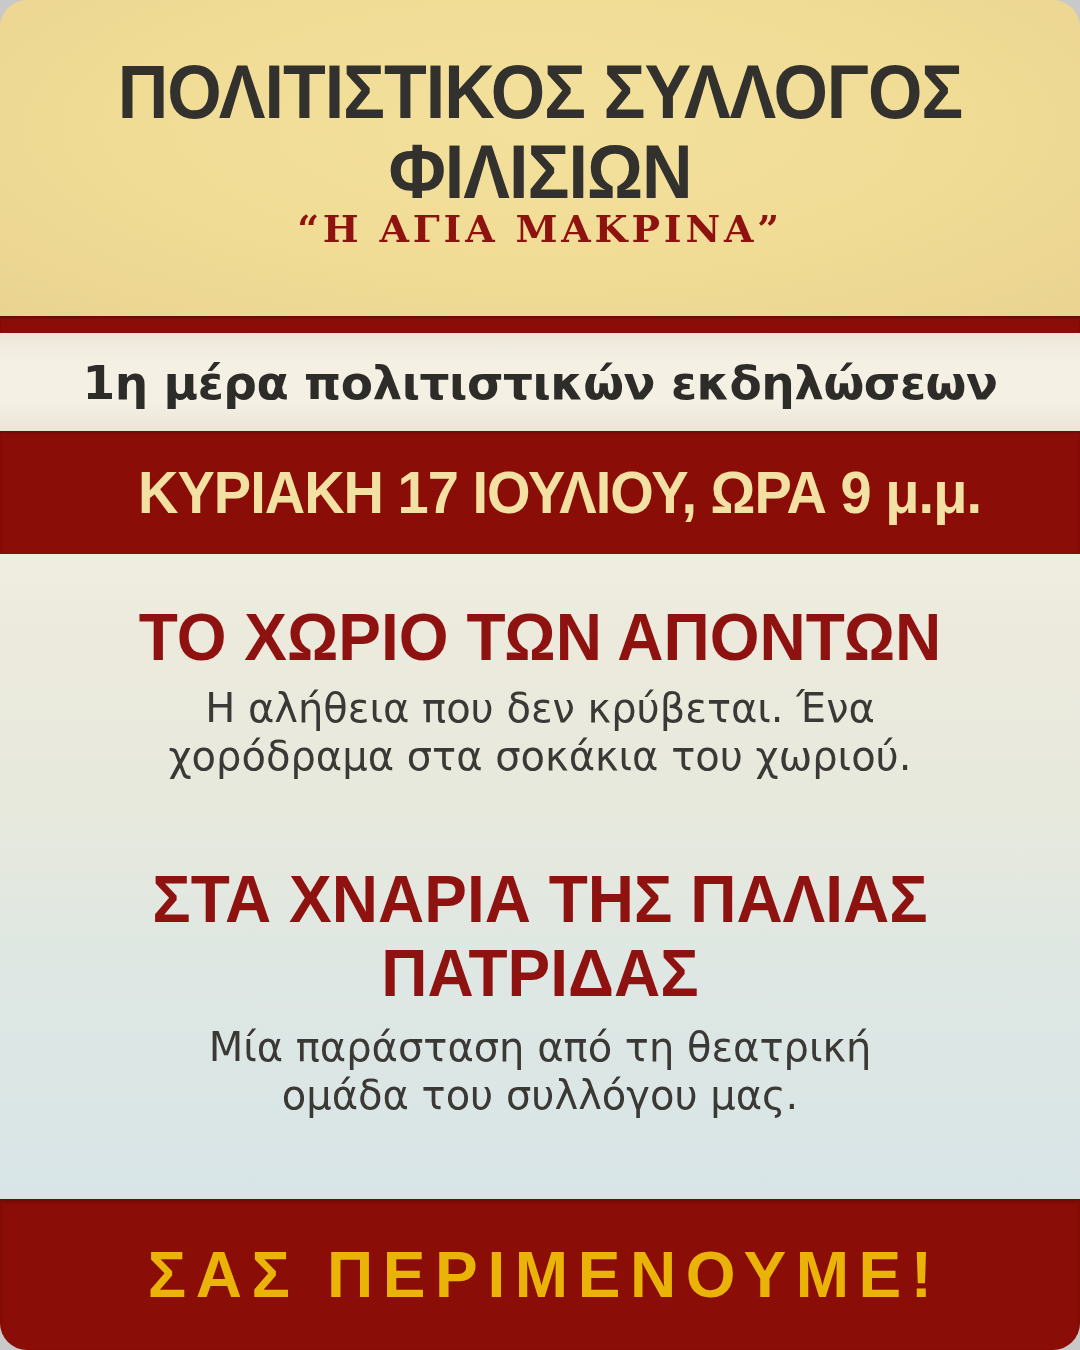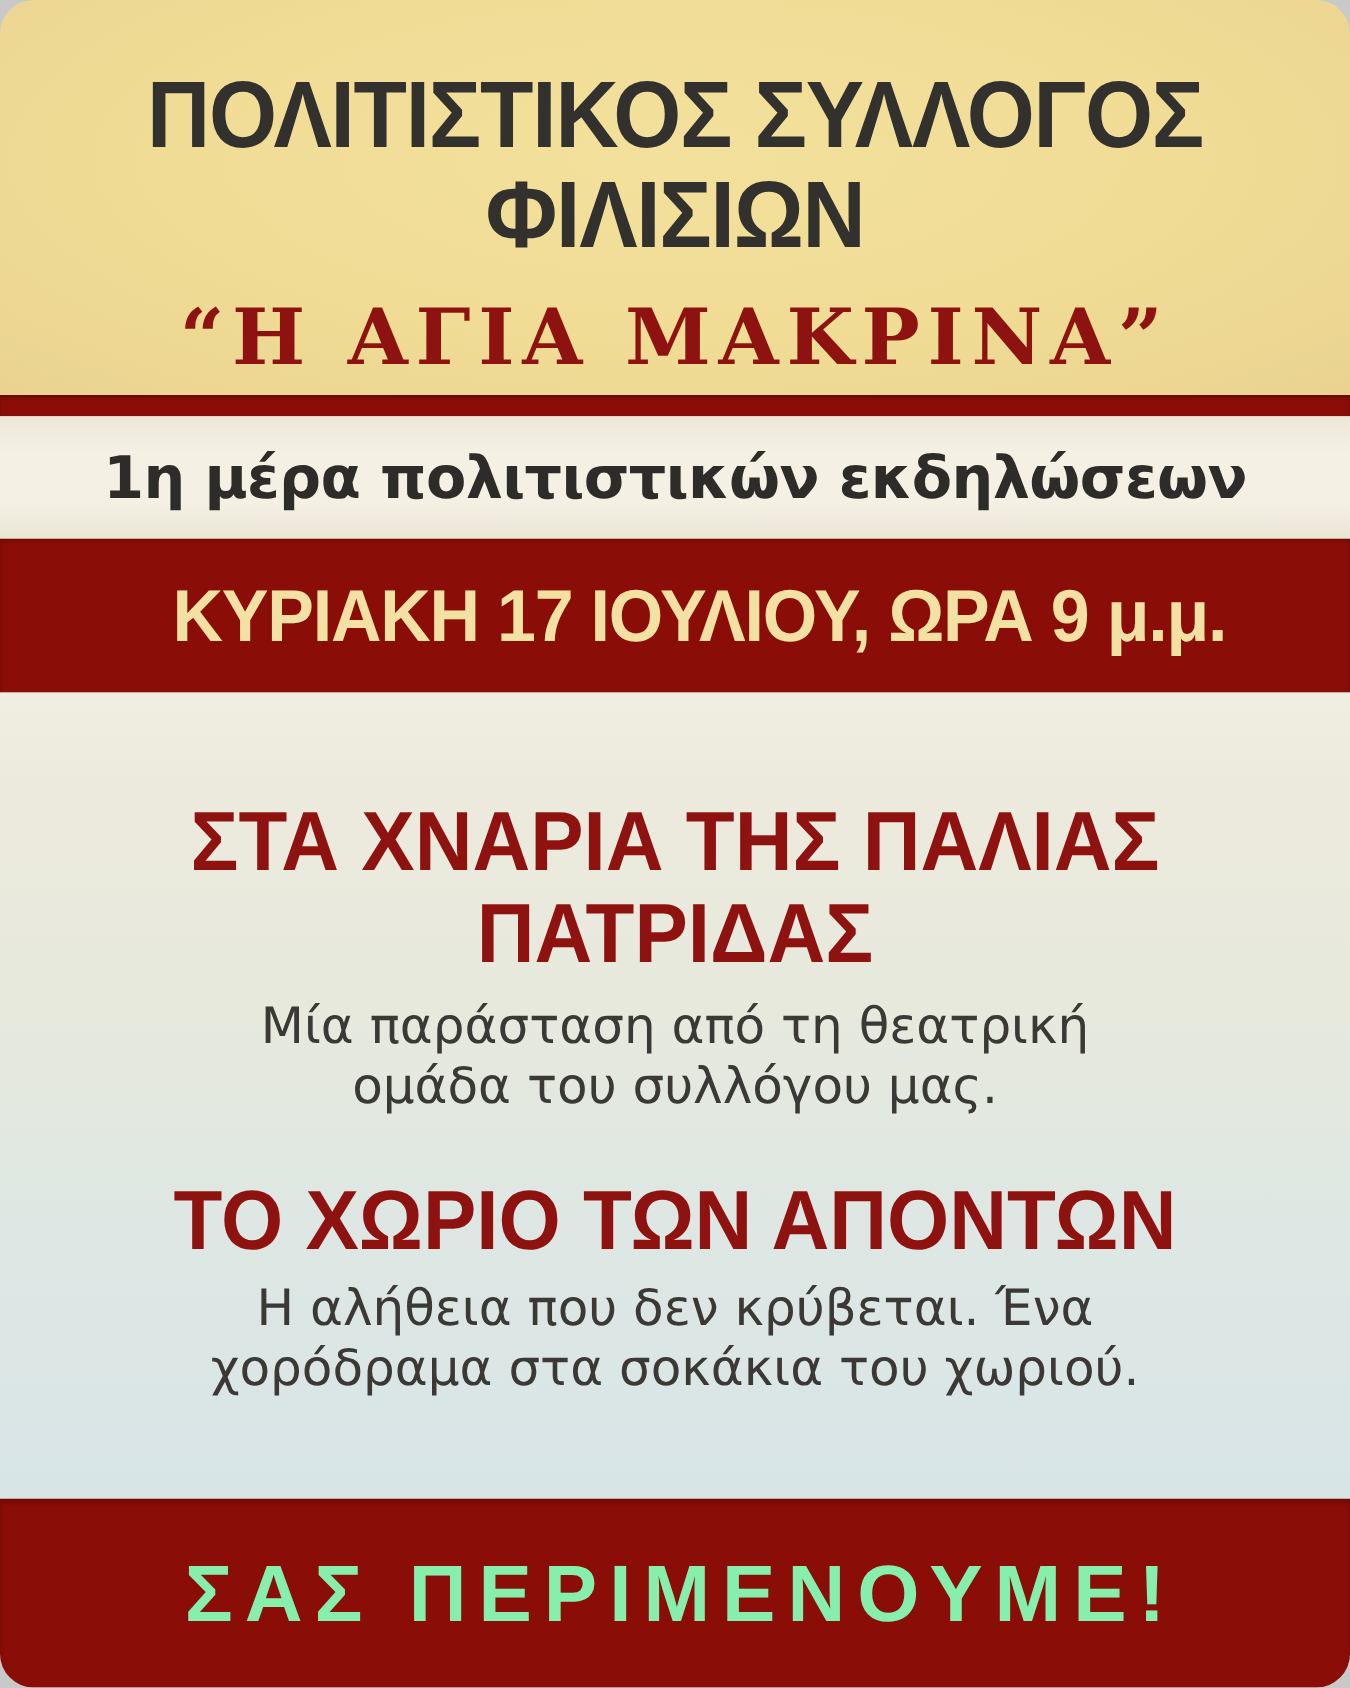--- a/index.html
+++ b/index.html
@@ -32,25 +32,25 @@
     margin: 0;
     color: #33312e;
     font-size: 70px;
     line-height: 1.06;
     font-weight: bold;
     letter-spacing: -1px;
     transform: scaleY(1.08);
     transform-origin: top center;
   }
   .assoc-name {
-    margin-top: 36px;
+    margin-top: 8px;
     color: #8e1310;
     font-family: "DejaVu Serif", serif;
     font-weight: bold;
-    font-size: 62px;
+    font-size: 38px;
     letter-spacing: 0.10em;
     line-height: 1.1;
     white-space: nowrap;
   }
 
   
   .divider {
     height: 17px;
     background: #8b0d07;
     box-shadow: inset 0 2px 2px rgba(0,0,0,0.25);
@@ -128,21 +128,21 @@
   
   .closing {
     height: 151px;
     background: #8b0d07;
     display: flex;
     align-items: center;
     justify-content: center;
     box-shadow: inset 0 3px 4px rgba(0,0,0,0.2);
   }
   .closing-text {
-    color: #86efac;
+    color: #eab308;
     font-weight: bold;
     font-size: 64px;
     letter-spacing: 0.15em;
     margin-right: -0.15em; 
     white-space: nowrap;
   }
 </style>
 </head>
 <body>
 
@@ -161,28 +161,28 @@
   <div class="strip">
     <span class="strip-label">1η μέρα πολιτιστικών εκδηλώσεων</span>
   </div>
 
   <div class="banner">
     <span class="banner-text">ΚΥΡΙΑΚΗ 17 ΙΟΥΛΙΟΥ, ΩΡΑ 9 μ.μ.</span>
   </div>
 
   <main class="body">
 
+    <section class="event event-1">
+      <h2 class="event-title">ΤΟ ΧΩΡΙΟ ΤΩΝ ΑΠΟΝΤΩΝ</h2>
+      <p class="event-desc">Η αλήθεια που δεν κρύβεται. Ένα χορόδραμα στα σοκάκια του χωριού.</p>
+    </section>
+
     <section class="event event-2">
       <h2 class="event-title">ΣΤΑ ΧΝΑΡΙΑ ΤΗΣ ΠΑΛΙΑΣ ΠΑΤΡΙΔΑΣ</h2>
       <p class="event-desc">Μία παράσταση από τη θεατρική ομάδα του συλλόγου μας.</p>
-    </section>
-
-    <section class="event event-1">
-      <h2 class="event-title">ΤΟ ΧΩΡΙΟ ΤΩΝ ΑΠΟΝΤΩΝ</h2>
-      <p class="event-desc">Η αλήθεια που δεν κρύβεται. Ένα χορόδραμα στα σοκάκια του χωριού.</p>
     </section>
 
   </main>
 
   <footer class="closing">
     <span class="closing-text">ΣΑΣ ΠΕΡΙΜΕΝΟΥΜΕ!</span>
   </footer>
 
 </div>
 

